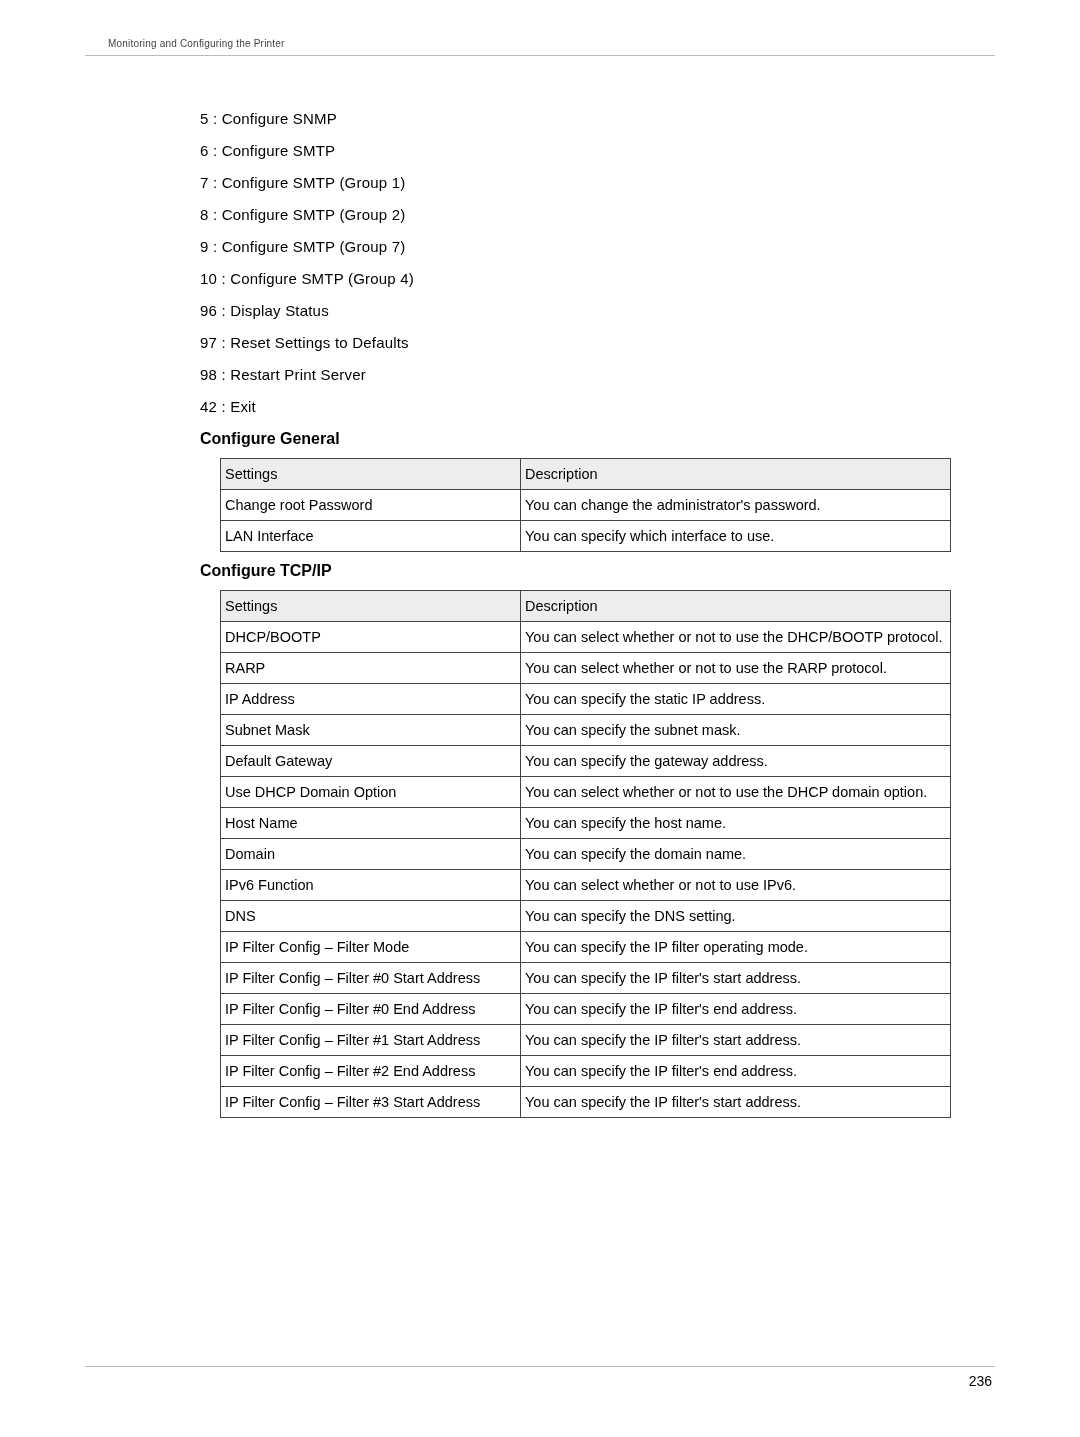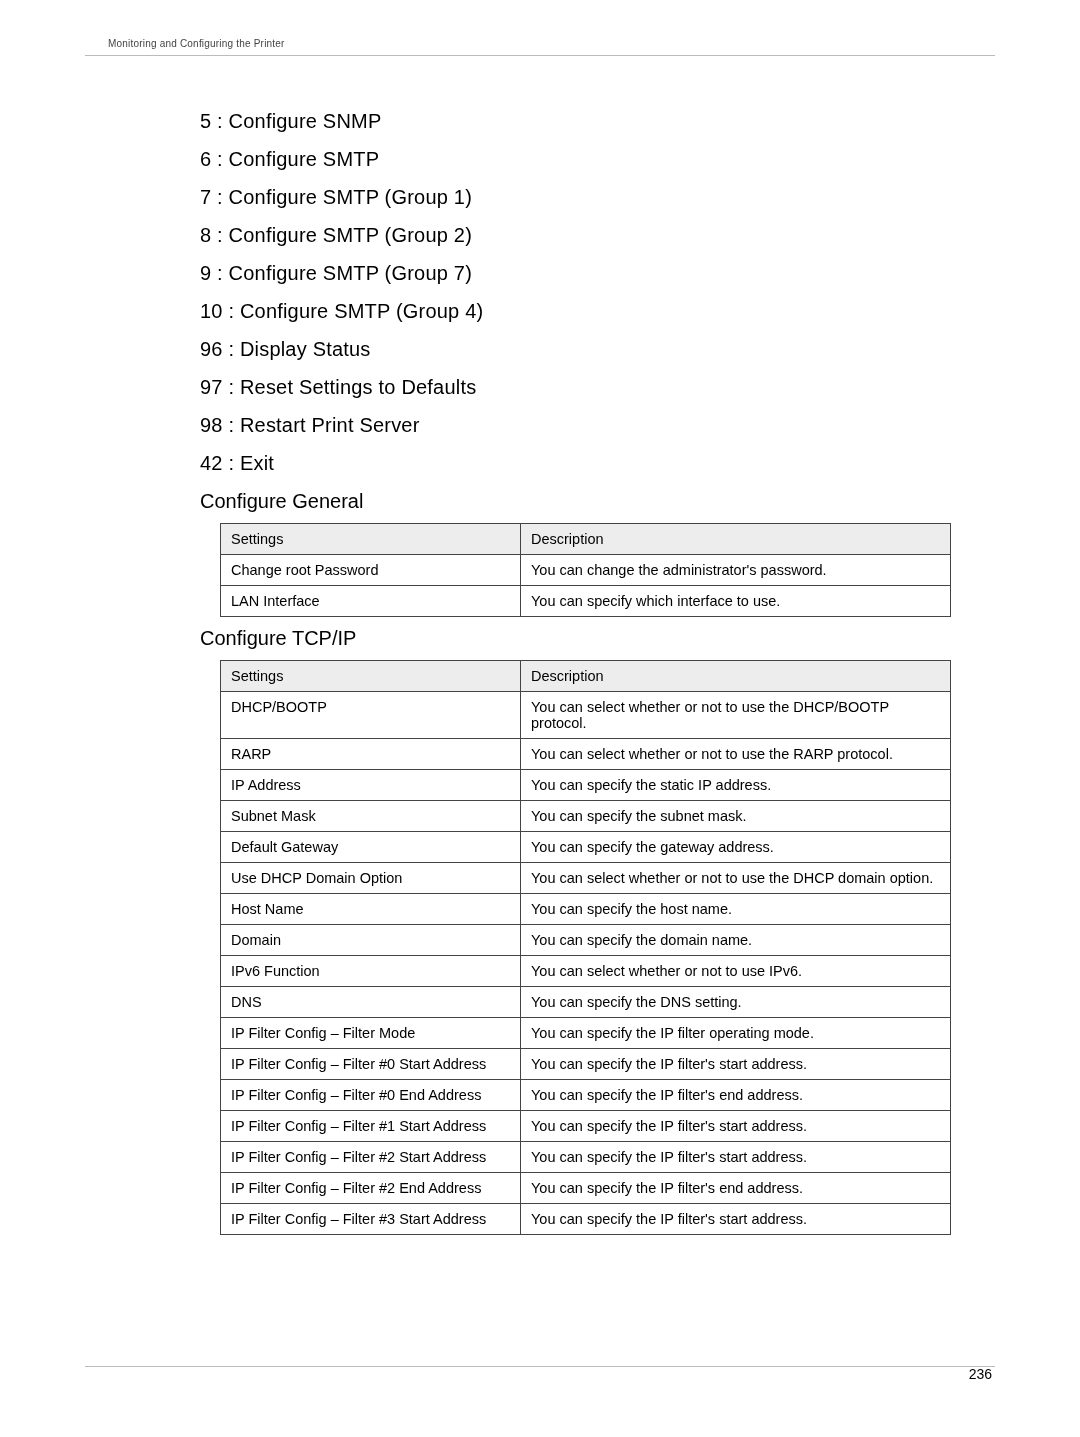--- a/index.html
+++ b/index.html
@@ -1,28 +1,28 @@
 <!DOCTYPE html>
 <html><head>
 <meta charset="utf-8">
 <style>
 * { box-sizing: border-box; margin: 0; padding: 0; }
 body { width: 1080px; height: 1437px; background: #fff; font-family: "Helvetica Neue", Arial, sans-serif; color: #000; position: relative; }
 .top-rule { position: absolute; top: 55px; left: 85px; right: 85px; height: 1px; background: #bbb; }
 .breadcrumb { position: absolute; top: 38px; left: 108px; font-size: 10px; color: #444; letter-spacing: 0.2px; text-align: center; }
 .content { position: absolute; top: 110px; left: 200px; width: 760px; }
-.item { font-size: 20px; margin-bottom: 15px; letter-spacing: 0.2px; }
-.section-title { font-size: 20px; font-weight: 400; margin-top: 4px; margin-bottom: 10px; }
+.item { font-size: 15px; margin-bottom: 15px; letter-spacing: 0.2px; }
+.section-title { font-size: 16px; font-weight: 700; margin-top: 4px; margin-bottom: 10px; }
 table.data { width: 730px; margin-left: 20px; border-collapse: collapse; table-layout: fixed; }
-table.data th, table.data td { border: 1px solid #444; padding: 7px 10px; font-size: 14.5px; text-align: left; vertical-align: top; }
+table.data th, table.data td { border: 1px solid #444; padding: 7px 4px; font-size: 14.5px; text-align: left; vertical-align: top; }
 table.data th { background: #ededed; font-weight: 400; }
 table.data col.c1 { width: 300px; }
 table.data col.c2 { width: 430px; }
 .t2 { margin-bottom: 10px; }
-.page-num { position: absolute; bottom: 55px; right: 88px; font-size: 14px; }
+.page-num { position: absolute; bottom: 48px; right: 88px; font-size: 14px; }
 .bottom-rule { position: absolute; bottom: 70px; left: 85px; right: 85px; height: 1px; background: #bbb; }
 </style>
 </head>
 <body>
 
 <div class="top-rule"></div>
 <div class="breadcrumb">Monitoring and Configuring the Printer</div>
 
 <div class="content">
   <div id="menu-list">
@@ -125,24 +125,20 @@
         </tr>
         <tr>
           <td>IP Filter Config – Filter #0 End Address</td>
           <td>You can specify the IP filter's end address.</td>
         </tr>
         <tr>
           <td>IP Filter Config – Filter #1 Start Address</td>
           <td>You can specify the IP filter's start address.</td>
         </tr>
         <tr>
-          <td>IP Filter Config – Filter #2 Start Address</td>
-          <td>You can specify the IP filter's start address.</td>
-        </tr>
-        <tr>
           <td>IP Filter Config – Filter #2 End Address</td>
           <td>You can specify the IP filter's end address.</td>
         </tr>
         <tr>
           <td>IP Filter Config – Filter #3 Start Address</td>
           <td>You can specify the IP filter's start address.</td>
         </tr>
       </tbody>
   </table>
 </div>

